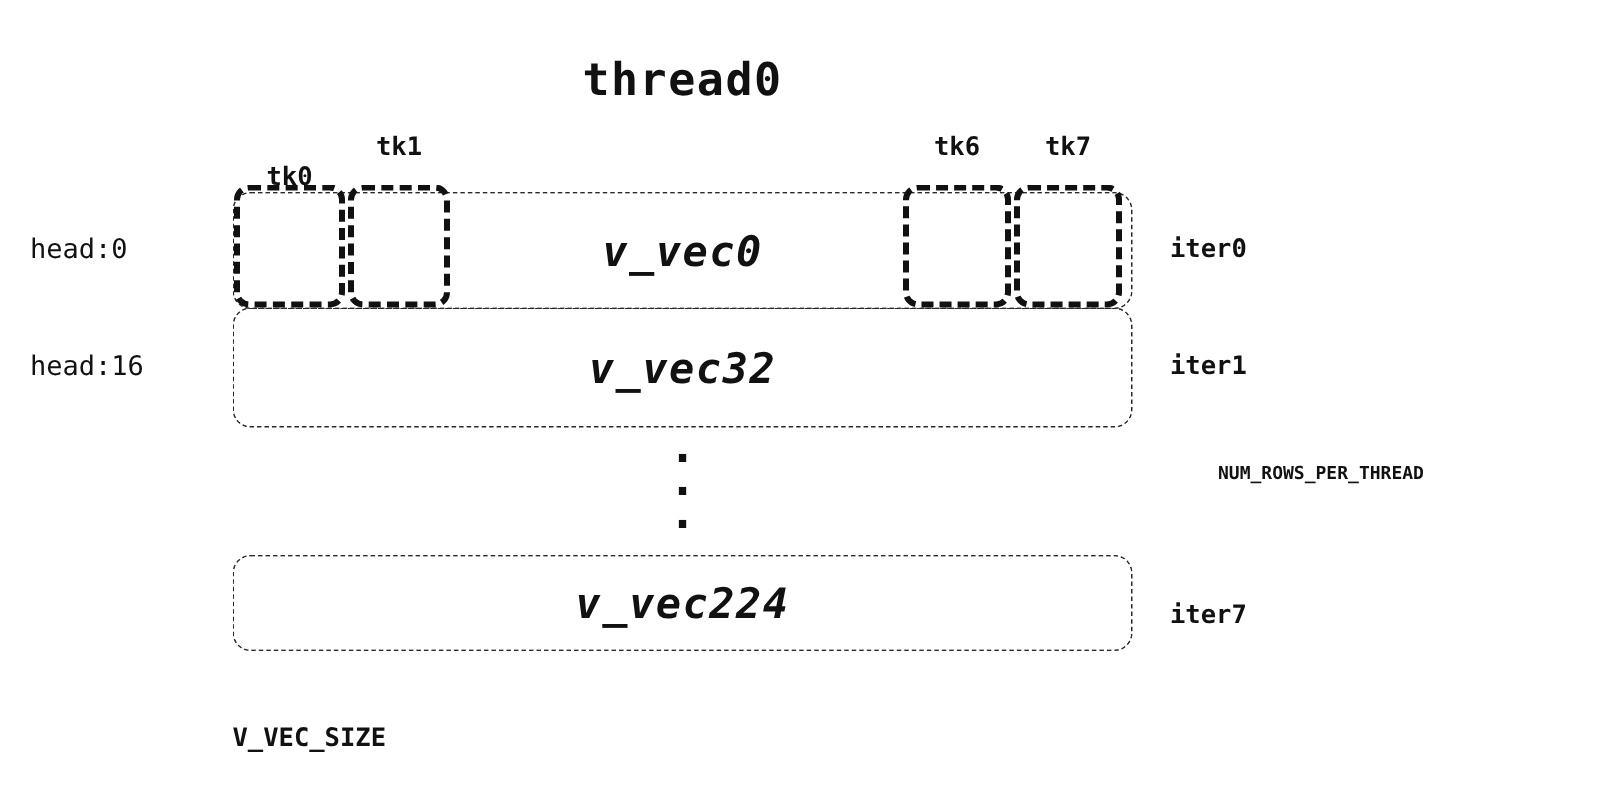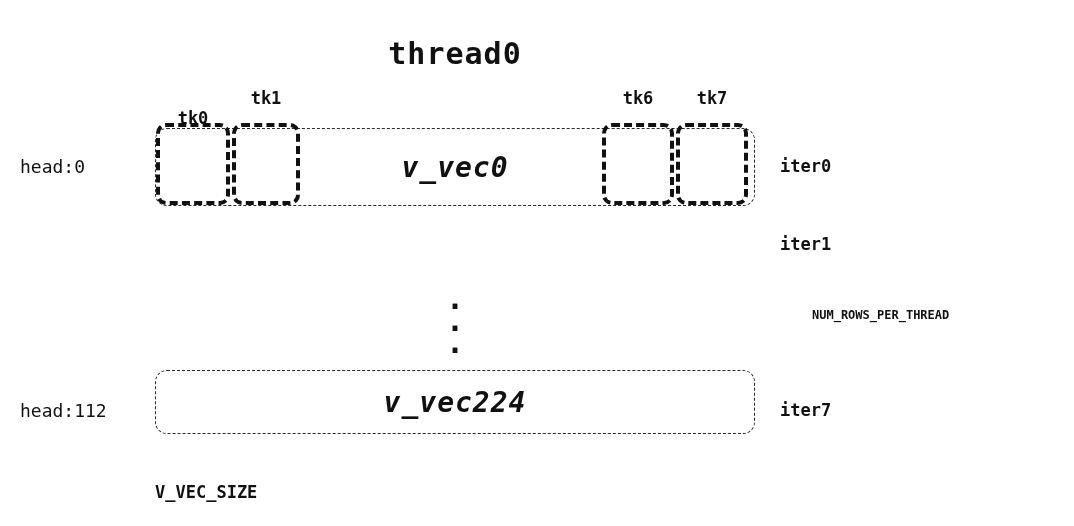--- a/index.html
+++ b/index.html
@@ -121,27 +121,30 @@
 
   <div class="row-box row1">
     <span class="vvec-label">v_vec0</span>
   </div>
 
   <div class="tk-box tkb" style="left:156px; width:74px;"></div>
   <div class="tk-box tkb" style="left:232px; width:68px;"></div>
   <div class="tk-box tkb" style="left:602px; width:72px;"></div>
   <div class="tk-box tkb" style="left:676px; width:72px;"></div>
 
+  <div class="row-box row2">
+    <span class="vvec-label">v_vec32</span>
+  </div>
 
   <div class="row-box row3">
     <span class="vvec-label">v_vec224</span>
   </div>
 
   <div class="head-label" style="top:156px;">head:0</div>
-  <div class="head-label" style="top:400px;">head:112</div>
+  <div class="head-label" style="top:234px;">head:16</div>
 
   <div class="iter-label" style="top:156px;">iter0</div>
   <div class="iter-label" style="top:234px;">iter1</div>
   <div class="iter-label" style="top:400px;">iter7</div>
 
   <div class="ellipsis">
     <span>.</span>
     <span>.</span>
     <span>.</span>
   </div>

